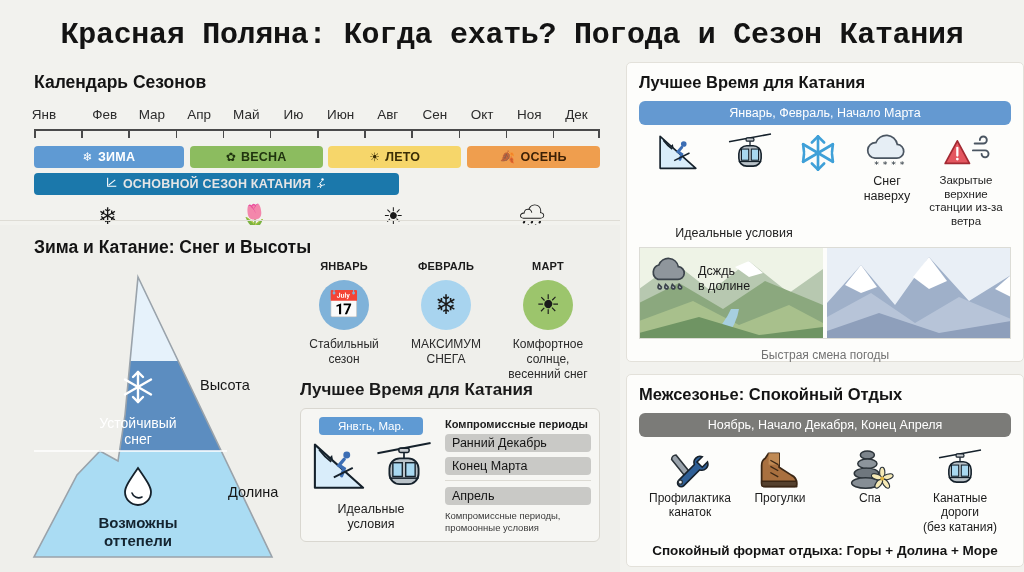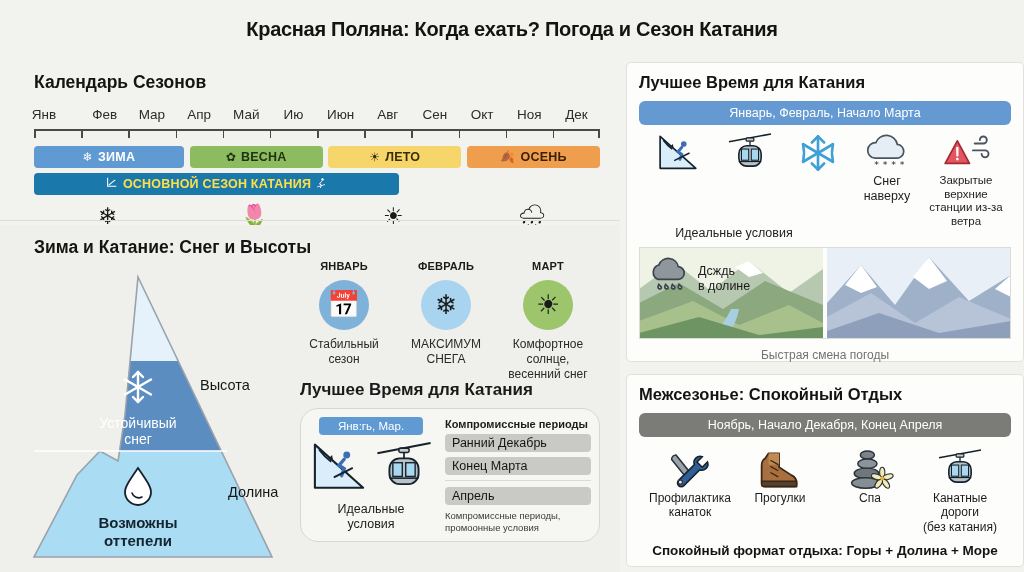--- a/index.html
+++ b/index.html
@@ -10,22 +10,23 @@
     font-family: "Liberation Sans", "DejaVu Sans", sans-serif;
     color: #1a1a1a;
     overflow: hidden;
   }
   .page { position: relative; width: 1024px; height: 572px; }
 
   
   .title {
     position: absolute; top: 18px; left: 0; width: 1024px;
     text-align: center;
-    font-size: 20px; font-weight: bold; letter-spacing: -0.3px;
+    font-size: 30px; font-weight: bold; letter-spacing: -0.3px;
     color: #131313;
+    font-family: Liberation Mono, monospace;
   }
 
   
   .left-col { position: absolute; left: 0; top: 62px; width: 620px; height: 510px; }
 
   .sec-title { font-size: 17.5px; font-weight: bold; color: #141414; }
 
   
   .calendar-block { position: absolute; left: 34px; top: 10px; width: 566px; }
   .cal-title { margin-bottom: 14px; }
@@ -42,21 +43,21 @@
 
   .season-row { position: relative; width: 566px; height: 22px; margin-top: 6px; }
   .season-bar {
     position: absolute; top: 0; height: 22px; border-radius: 4px;
     display: flex; align-items: center; justify-content: center; gap: 5px;
     font-size: 12.5px; font-weight: bold; letter-spacing: 0.2px;
   }
   .ski-row { position: relative; width: 566px; height: 22px; margin-top: 5px; }
   .ski-bar {
     position: absolute; top: 0; left: 0; height: 22px; border-radius: 4px;
-    background: #1b78ab; color: #fde047;
+    background: #1b78ab; color: #e5e5e5;
     display: flex; align-items: center; justify-content: center; gap: 4px;
     font-size: 12.5px; font-weight: bold; letter-spacing: 0.2px;
   }
   .icon-row { position: relative; width: 566px; height: 40px; margin-top: 8px; }
   .icon-row > span {
     position: absolute; top: 2px; transform: translateX(-50%);
     font-size: 23px; line-height: 1;
   }
 
   .divider { position: absolute; left: 0; width: 620px; height: 1px; background: #dedcd5; }
@@ -78,21 +79,21 @@
     margin: 8px auto 7px; display: flex; align-items: center; justify-content: center;
     font-size: 27px; line-height: 1;
   }
   .mcard-desc { font-size: 12px; color: #2a2a2a; line-height: 1.25; }
 
   
   .best-left { position: absolute; left: 300px; top: 155px; width: 300px; }
   .best-left-title { font-size: 17px; font-weight: bold; margin-bottom: 8px; }
   .best-card {
     position: relative; width: 300px; height: 134px;
-    background: #f6f6f3; border: 1px solid #d9d7d0; border-radius: 18px;
+    background: #f6f6f3; border: 1px solid #d9d7d0; border-radius: 6px;
     display: flex;
   }
   .best-left-pane { width: 140px; position: relative; padding-top: 8px; }
   .badge-blue {
     display: block; margin: 0 auto; width: 104px; text-align: center;
     background: #5f9ad3; color: #fff; border-radius: 4px;
     font-size: 11.5px; padding: 3px 0; white-space: nowrap;
   }
   .bl-icons { display: flex; justify-content: center; align-items: flex-end; gap: 4px; margin-top: 4px; }
   .bl-caption { text-align: center; font-size: 12.5px; line-height: 1.2; margin-top: 3px; color: #1c1c1c; }

